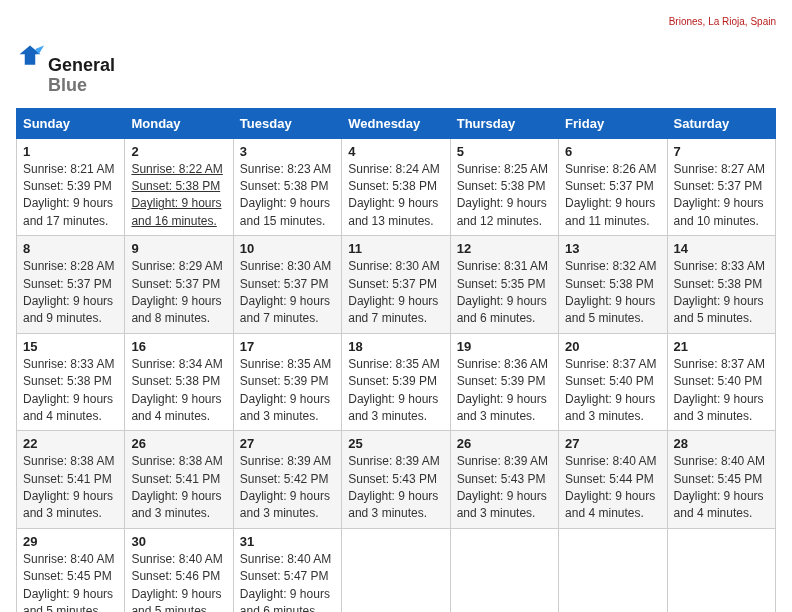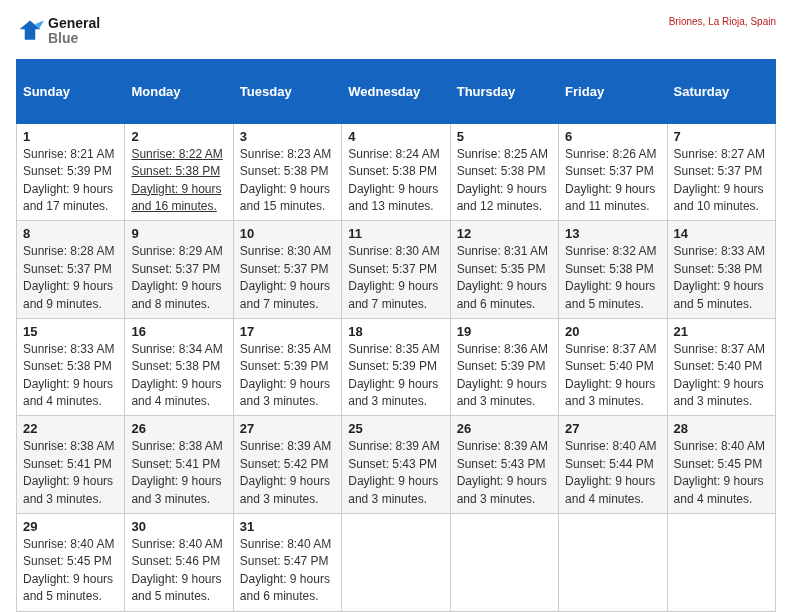--- a/index.html
+++ b/index.html
@@ -15,24 +15,25 @@
       justify-content: space-between;
       align-items: flex-start;
       margin-bottom: 12px;
     }
     .logo {
       display: flex;
       align-items: center;
       gap: 4px;
     }
     .logo-text {
-      font-size: 14px;
+      font-size: 18px;
       font-weight: bold;
       color: #1a1a1a;
       line-height: 1.1;
+      margin-top: 40px;
     }
     .logo-text span {
       display: block;
     }
     .logo-blue { color: #737373; }
     .logo-bird {
       width: 28px;
       height: 28px;
     }
     .title-block {
@@ -50,21 +51,21 @@
     table {
       width: 100%;
       border-collapse: collapse;
       table-layout: fixed;
     }
     thead tr th {
       background-color: #1565c0;
       color: #fff;
       font-size: 13px;
       font-weight: bold;
-      padding: 24px 6px;
+      padding: 7px 6px;
       text-align: left;
       border: 1px solid #1565c0;
     }
     tbody tr td {
       border: 1px solid #ccc;
       vertical-align: top;
       padding: 5px 6px;
       font-size: 10.5px;
       color: #222;
       background: #fff;

